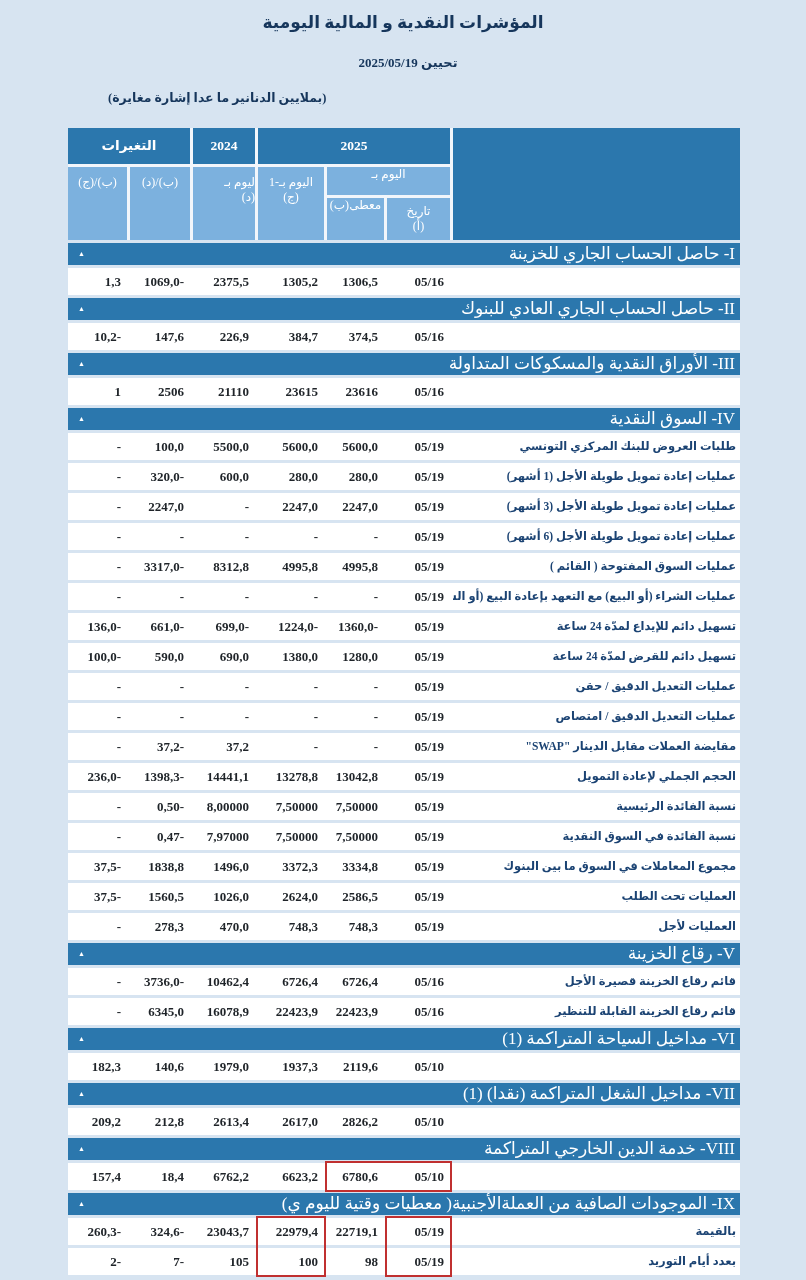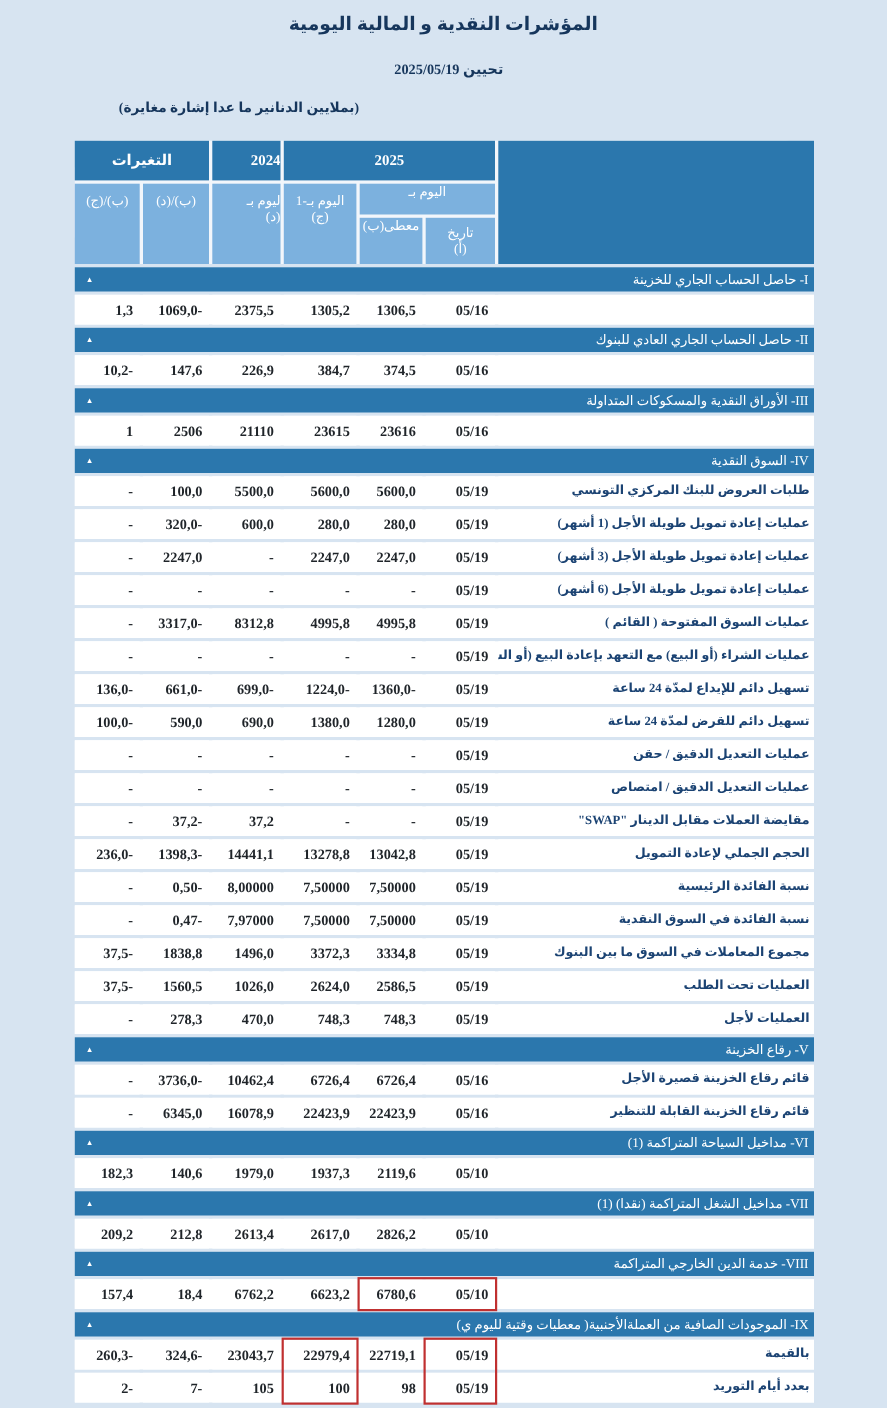--- a/index.html
+++ b/index.html
@@ -34,39 +34,39 @@
     grid-template-rows:36px 28px 42px;
     gap:3px;
     background:#f2f6fb;
     border-radius:25px;
   }
   .hc{color:#fff;text-align:center;overflow:hidden;}
   .hc.dark{background:#2b77ad;font-weight:bold;font-size:13.5px;line-height:36px;}
   .hc.light{background:#7cb1de;font-size:12px;line-height:15px;}
   .hc .ln{display:block;}
   .h-changes{grid-column:1/3;grid-row:1;}
-  .h-2024{grid-column:3;grid-row:1;text-align:right;}
+  .h-2024{grid-column:3;grid-row:1;}
   .h-2025{grid-column:4/7;grid-row:1;}
   .h-labelcol{grid-column:7;grid-row:1/4;background:#2b77ad;}
   .h-bc{grid-column:1;grid-row:2/4;padding-top:8px;}
   .h-bd{grid-column:2;grid-row:2/4;padding-top:8px;}
   .h-d{grid-column:3;grid-row:2/4;padding-top:8px;text-align:right;}
   .h-c{grid-column:4;grid-row:2/4;padding-top:8px;}
   .h-today{grid-column:5/7;grid-row:2;line-height:28px;}
   .h-b{grid-column:5;grid-row:3;display:flex;flex-direction:row;justify-content:center;}
   .h-a{grid-column:6;grid-row:3;display:flex;flex-direction:column;justify-content:center;}
   
   .bar{
     margin-top:3px;height:22px;background:#2b77ad;
     display:flex;align-items:center;
   }
   .tri{color:#ffffff;font-size:7px;margin-left:10px;line-height:22px;}
   .bartitle{
     flex:1;direction:rtl;text-align:right;padding-right:5px;
-    color:#ffffff;font-size:12px;line-height:22px;white-space:nowrap;overflow:hidden;
+    color:#ffffff;font-size:17px;line-height:22px;white-space:nowrap;overflow:hidden;
   }
   
   .row{margin-top:3px;height:27px;display:flex;background:#ffffff;position:relative;font-weight:bold;}
   .cell{
     box-sizing:border-box;height:27px;line-height:27px;background:#ffffff;
     font-size:13px;color:#1f2429;text-align:right;direction:ltr;
     padding-right:6px;margin-left:3px;overflow:hidden;white-space:nowrap;
   }
   .cell.c0{margin-left:0;width:59px;}
   .cell.c1{width:60px;}

